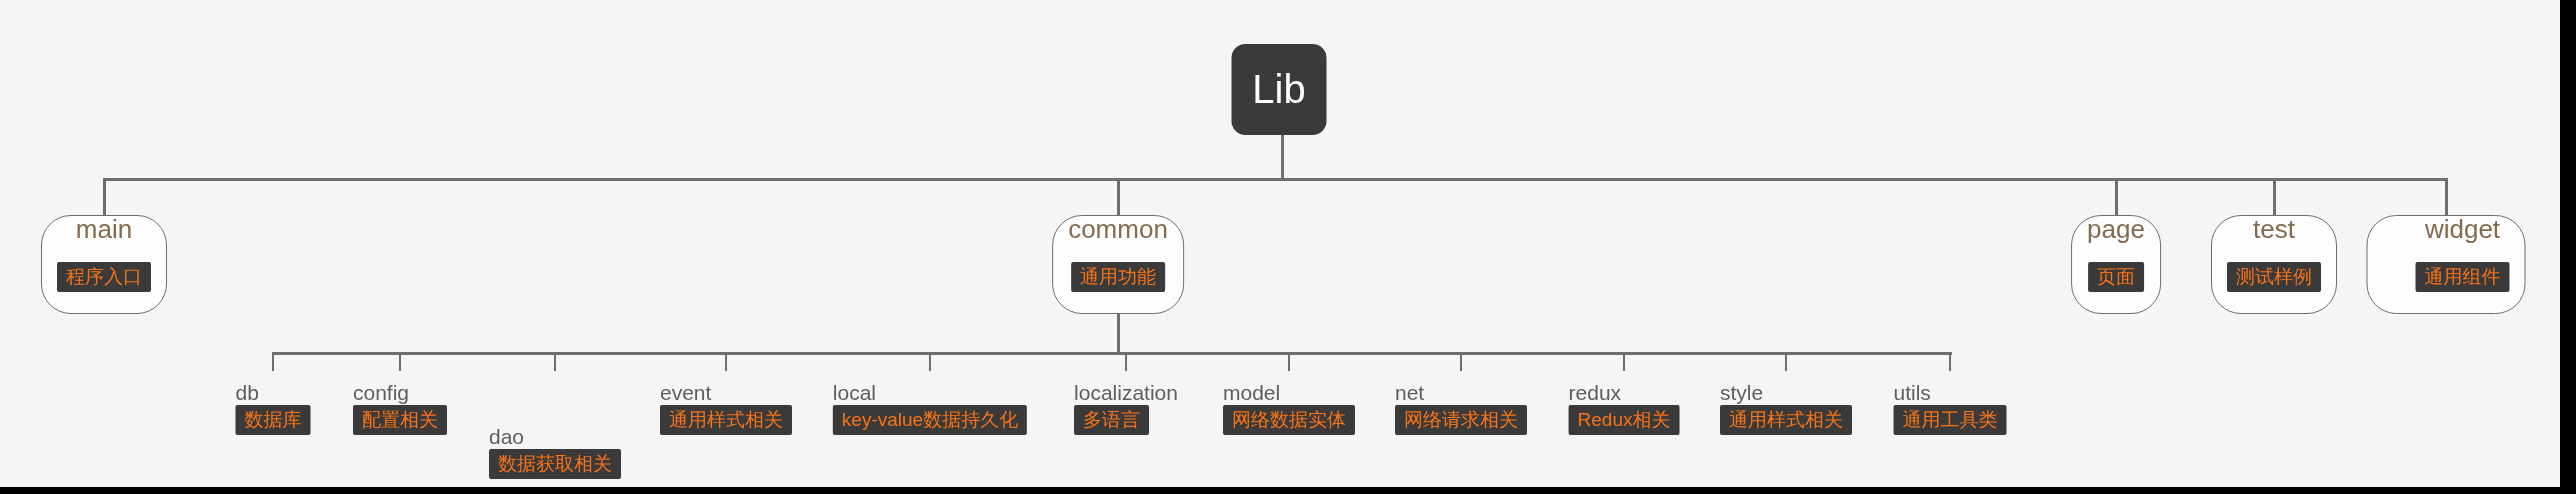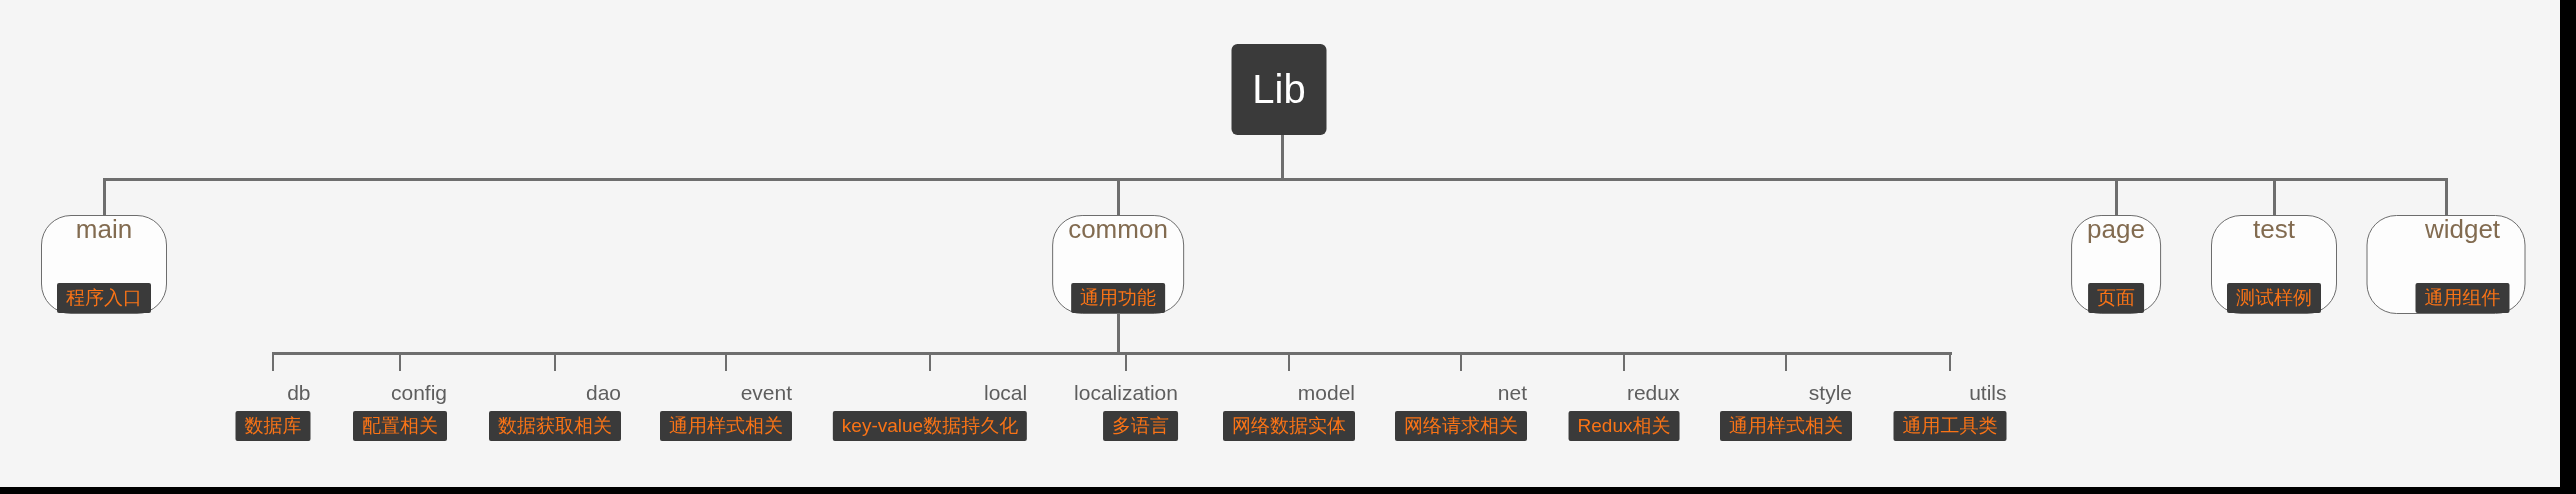--- a/index.html
+++ b/index.html
@@ -22,35 +22,35 @@
     background: #000;
   }
   .line { position: absolute; background: #6e6e6e; }
 
   .root-node {
     position: absolute;
     left: 1279px; top: 44px;
     transform: translateX(-50%);
     width: 95px; height: 91px;
     background: #3a3a3a;
-    border-radius: 6px;
+    border-radius: 14px;
     display: flex; align-items: center; justify-content: center;
     color: #ffffff;
     font-size: 40px;
   }
 
   .node1 {
     position: absolute;
     top: 215px;
     transform: translateX(-50%);
     height: 99px;
     box-sizing: border-box;
     display: flex; flex-direction: column;
-    align-items: center; justify-content: space-between;
-    gap: 9px;
+    align-items: center; justify-content: flex-start;
+    gap: 20px;
     background: #fdfdfd;
     border: 1.5px solid #6d6d6d;
     border-radius: 30px;
     padding: 0 15px;
   }
   .node1 .title {
     font-size: 26px;
     color: #826b50;
     white-space: nowrap;
     line-height: 1;
@@ -64,22 +64,22 @@
     padding: 5px 9px 6px 9px;
     border-radius: 2px;
     white-space: nowrap;
   }
 
   .child {
     position: absolute;
     top: 381px;
     transform: translateX(-50%);
     display: flex; flex-direction: column;
-    align-items: flex-end;
-    gap: 7px;
+    align-items: flex-start;
+    gap: 1px;
   }
   .child .label {
     font-size: 21px;
     color: #5e5e5e;
     line-height: 1.1;
     white-space: nowrap;
   }
   .tick { top: 355px; width: 2px; height: 16px; }
 </style>
 </head>
@@ -134,21 +134,21 @@
   </div>
 
   <div class="child" style="left:273px;">
     <span class="label">db</span>
     <span class="badge">数据库</span>
   </div>
   <div class="child" style="left:400px;">
     <span class="label">config</span>
     <span class="badge">配置相关</span>
   </div>
-  <div class="child" style="left:555px;">
+  <div class="child" style="left:555px;margin-top:44px;">
     <span class="label">dao</span>
     <span class="badge">数据获取相关</span>
   </div>
   <div class="child" style="left:726px;">
     <span class="label">event</span>
     <span class="badge">通用样式相关</span>
   </div>
   <div class="child" style="left:930px;">
     <span class="label">local</span>
     <span class="badge">key-value数据持久化</span>

